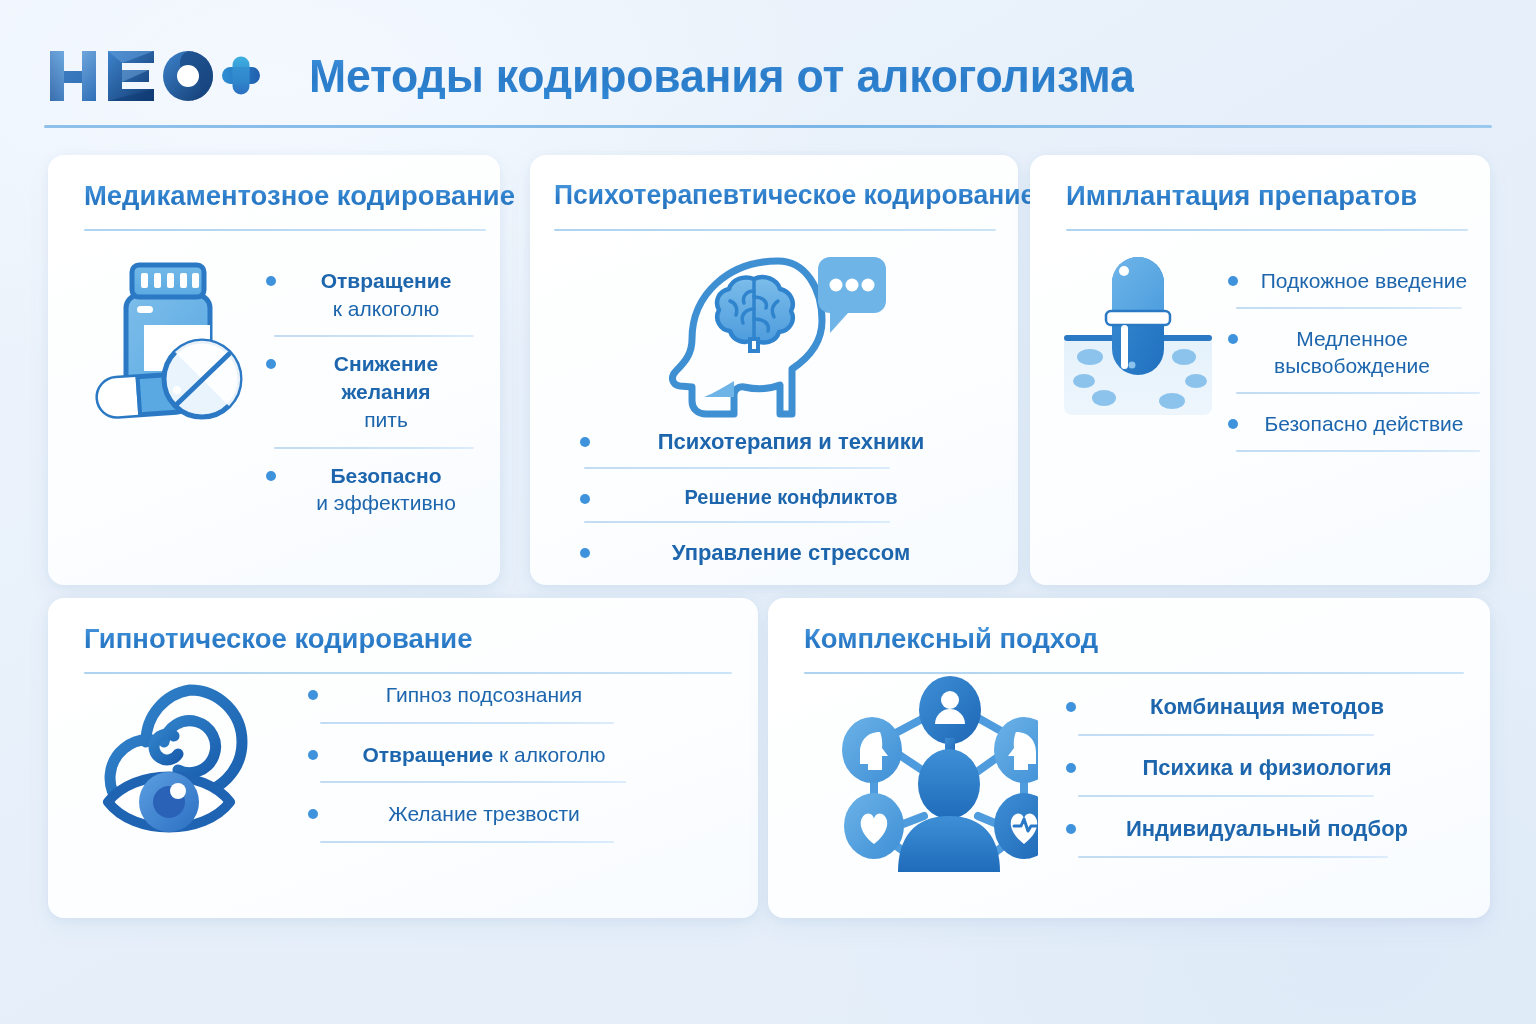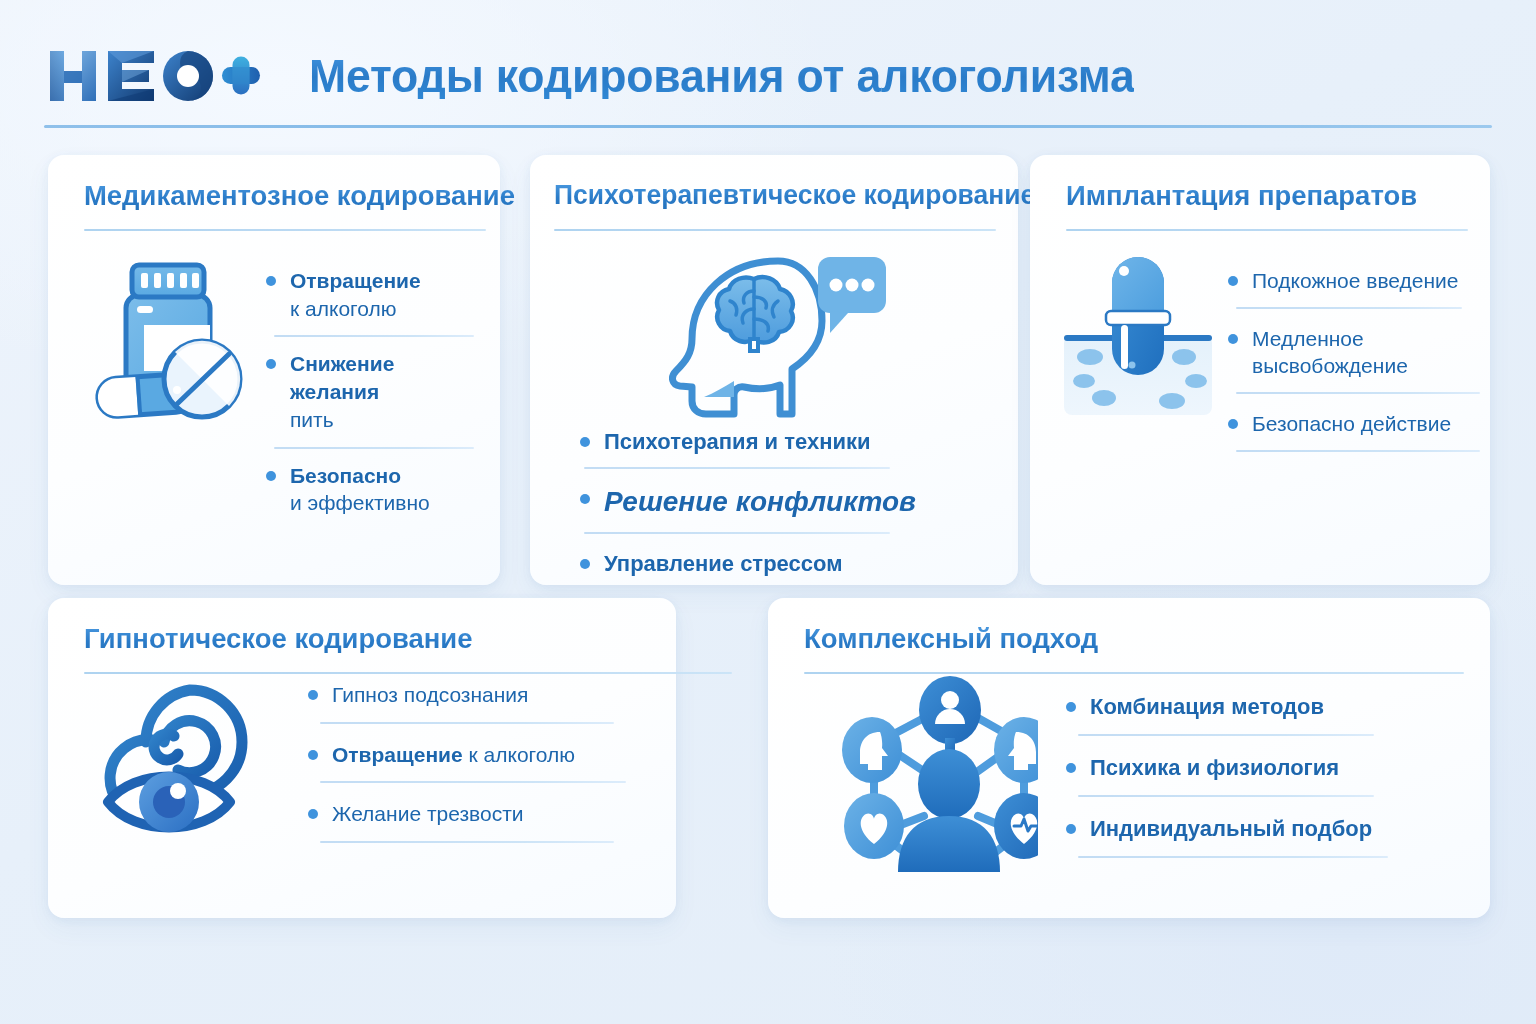--- a/index.html
+++ b/index.html
@@ -103,20 +103,21 @@
     width: 10px; height: 10px;
     border-radius: 50%;
     background: #3f93dd;
   }
   .bullet .btext {
     font-family: "Liberation Sans Narrow", "Liberation Sans", sans-serif;
     font-size: 21px;
     line-height: 1.32;
     color: #1d66ad;
     display: block;
+    text-align: center;
   }
   .bullet .btext .strong { font-weight: 700; }
   .bullet .btext .light  { font-weight: 400; }
   .bullet-sep {
     height: 2px;
     background: linear-gradient(90deg, #c2dcf4 0%, #cde4f7 70%, #dcecfb 100%);
     border-radius: 1px;
   }
 
   .icon-wrap { position: absolute; }
@@ -302,21 +303,21 @@
     <div class="bullet">
       <span class="dot" style="top:10px;"></span>
       <span class="btext" style="font-size:22px;">
         <span class="strong">Психотерапия и техники</span>
       </span>
     </div>
     <div class="bullet-sep" style="margin:11px 0 15px 6px; width:306px;"></div>
 
     <div class="bullet">
       <span class="dot" style="top:10px;"></span>
-      <span class="btext" style="font-size:28px;font-style:italic;">
+      <span class="btext" style="font-size:20px;">
         <span class="strong">Решение конфликтов</span>
       </span>
     </div>
     <div class="bullet-sep" style="margin:11px 0 15px 6px; width:306px;"></div>
 
     <div class="bullet">
       <span class="dot" style="top:10px;"></span>
       <span class="btext" style="font-size:22px;">
         <span class="strong">Управление стрессом</span>
       </span>
@@ -387,21 +388,21 @@
     <div class="bullet">
       <span class="dot" style="top:9px;"></span>
       <span class="btext">
         <span class="light">Безопасно действие</span>
       </span>
     </div>
     <div class="bullet-sep" style="margin:12px 0 0 10px; width:244px;"></div>
   </div>
 </div>
 
-<div class="card" style="left:48px; top:598px; width:628px; height:320px;">
+<div class="card" style="left:48px; top:598px; width:710px; height:320px;">
   <div class="card-title">Гипнотическое кодирование</div>
   <div class="card-rule" style="top:74px; width:648px;"></div>
 
   <div class="icon-wrap" style="left:46px; top:84px;">
     <svg width="170" height="160" viewBox="0 0 170 160">
       <defs>
         <linearGradient id="spirG" x1="0" y1="0" x2="1" y2="1">
           <stop offset="0" stop-color="#2f80c8"></stop>
             <stop offset="1" stop-color="#1a5fae"></stop>
         </linearGradient>

